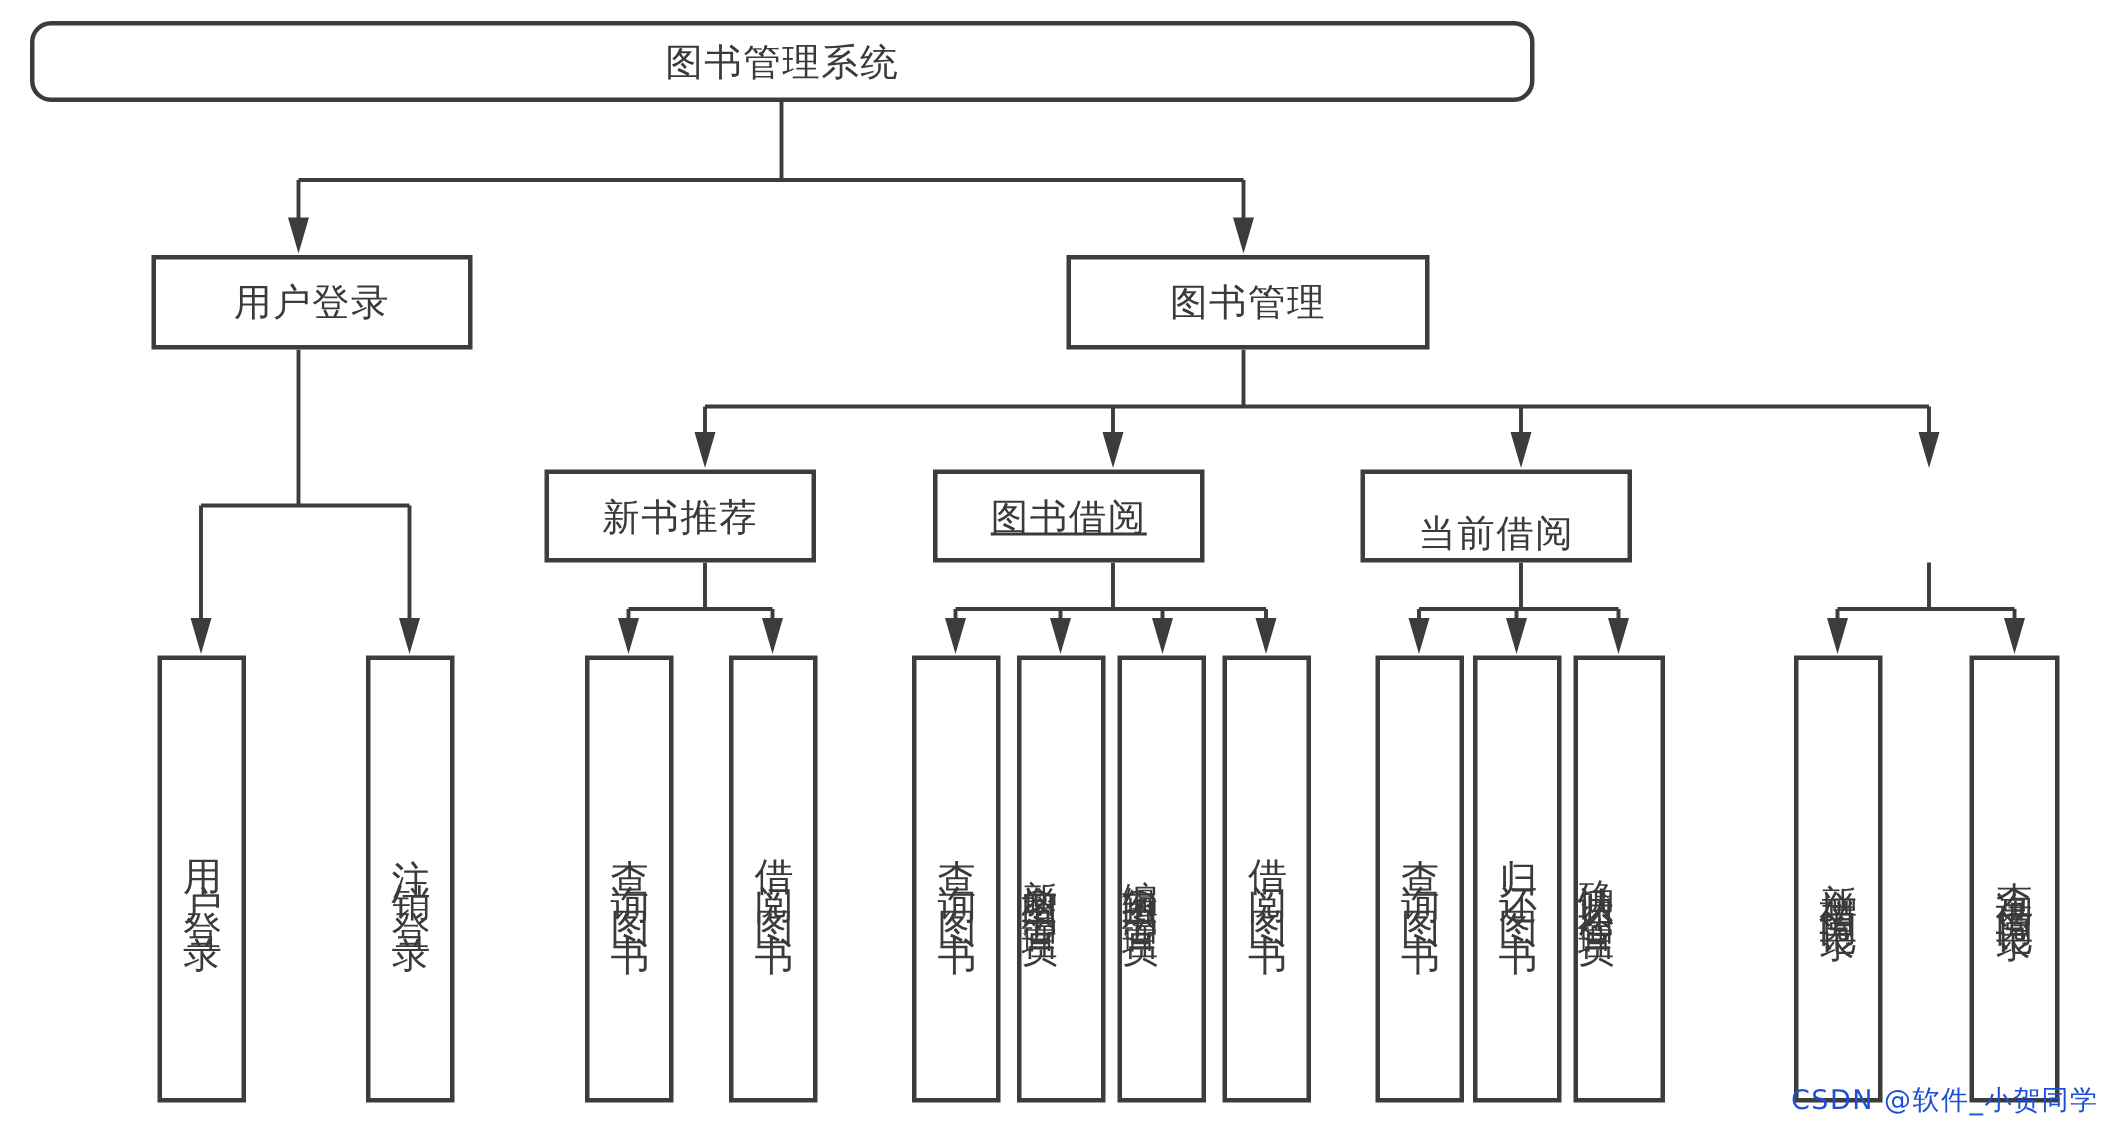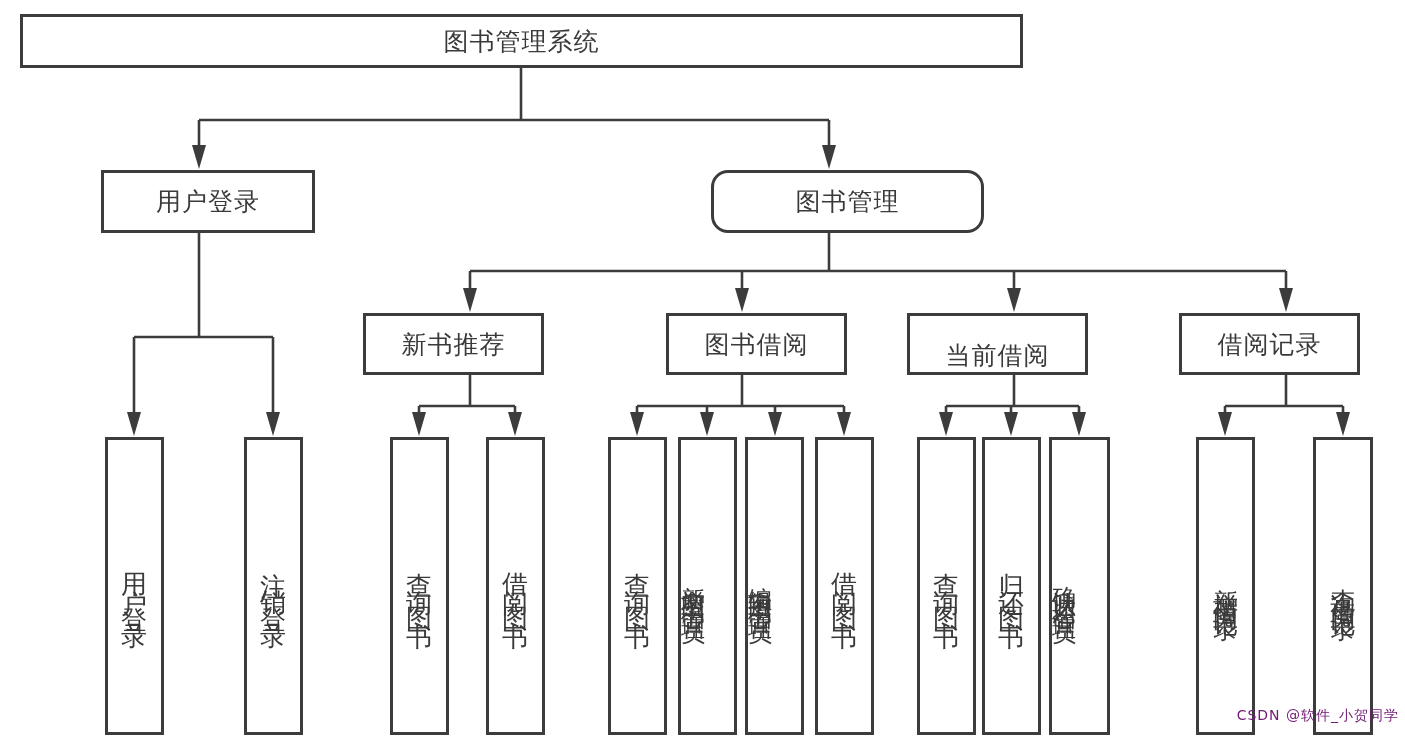--- a/index.html
+++ b/index.html
@@ -11,37 +11,37 @@
   }
   .canvas{position:absolute;inset:0;}
   svg.connectors{position:absolute;left:0;top:0;z-index:1;}
   .node{
     position:absolute;z-index:2;
     background:#ffffff;border:3px solid #3c3c3c;
     box-sizing:border-box;
     display:flex;align-items:center;justify-content:center;
   }
   .node .hlabel{font-size:25px;letter-spacing:1px;white-space:nowrap;}
-  .root{left:20px;top:14px;width:1003px;height:54px;}
+  .root{left:20px;top:14px;width:1003px;height:54px;border-radius:14px;}
   .lvl2{top:170px;height:63px;}
   .lvl3{top:313px;width:181px;height:62px;}
   .leaf{top:437px;width:59px;height:298px;}
   .leaf.long{justify-content:flex-start;padding-top:6px;}
   .vtext{
     writing-mode:vertical-lr;text-orientation:upright;
     line-height:1;white-space:nowrap;
   }
   .sp-4{font-size:26px;letter-spacing:17px;}
   .sp-6{font-size:25px;letter-spacing:6px;}
   .sp-9{font-size:24px;letter-spacing:5px;}
   .watermark{
     position:absolute;z-index:3;
-    right:6px;bottom:22px;
-    font-size:14px;letter-spacing:1px;
-    color:#701a75;white-space:nowrap;
+    right:6px;bottom:2px;
+    font-size:18px;letter-spacing:1px;
+    color:#1d4ed8;white-space:nowrap;
   }
 </style>
 </head>
 <body>
 
 <div class="canvas">
 
   <svg class="connectors" width="1405" height="747" aria-hidden="true">
     <g stroke="#3c3c3c" stroke-width="2.6" fill="none">
 
@@ -93,35 +93,32 @@
     </g>
   </svg>
 
   <div class="node root">
     <span class="hlabel">图书管理系统</span>
   </div>
 
   <div class="node lvl2" style="left:101px;width:214px;">
     <span class="hlabel">用户登录</span>
   </div>
-  <div class="node lvl2" style="left:711px;width:273px;border-radius:17px;">
+  <div class="node lvl2" style="left:711px;width:242px;">
     <span class="hlabel">图书管理</span>
   </div>
 
   <div class="node lvl3" style="left:363px;">
     <span class="hlabel">新书推荐</span>
   </div>
-  <div class="node lvl3" style="left:666px;">
+  <div class="node lvl3" style="left:622px;text-decoration:underline;">
     <span class="hlabel">图书借阅</span>
   </div>
   <div class="node lvl3" style="left:907px;align-items:flex-end;">
     <span class="hlabel">当前借阅</span>
-  </div>
-  <div class="node lvl3" style="left:1179px;">
-    <span class="hlabel">借阅记录</span>
   </div>
 
   <div class="node leaf" style="left:105px;">
     <span class="vtext sp-4">用户登录</span>
   </div>
   <div class="node leaf" style="left:244px;">
     <span class="vtext sp-4">注销登录</span>
   </div>
 
   <div class="node leaf" style="left:390px;">

